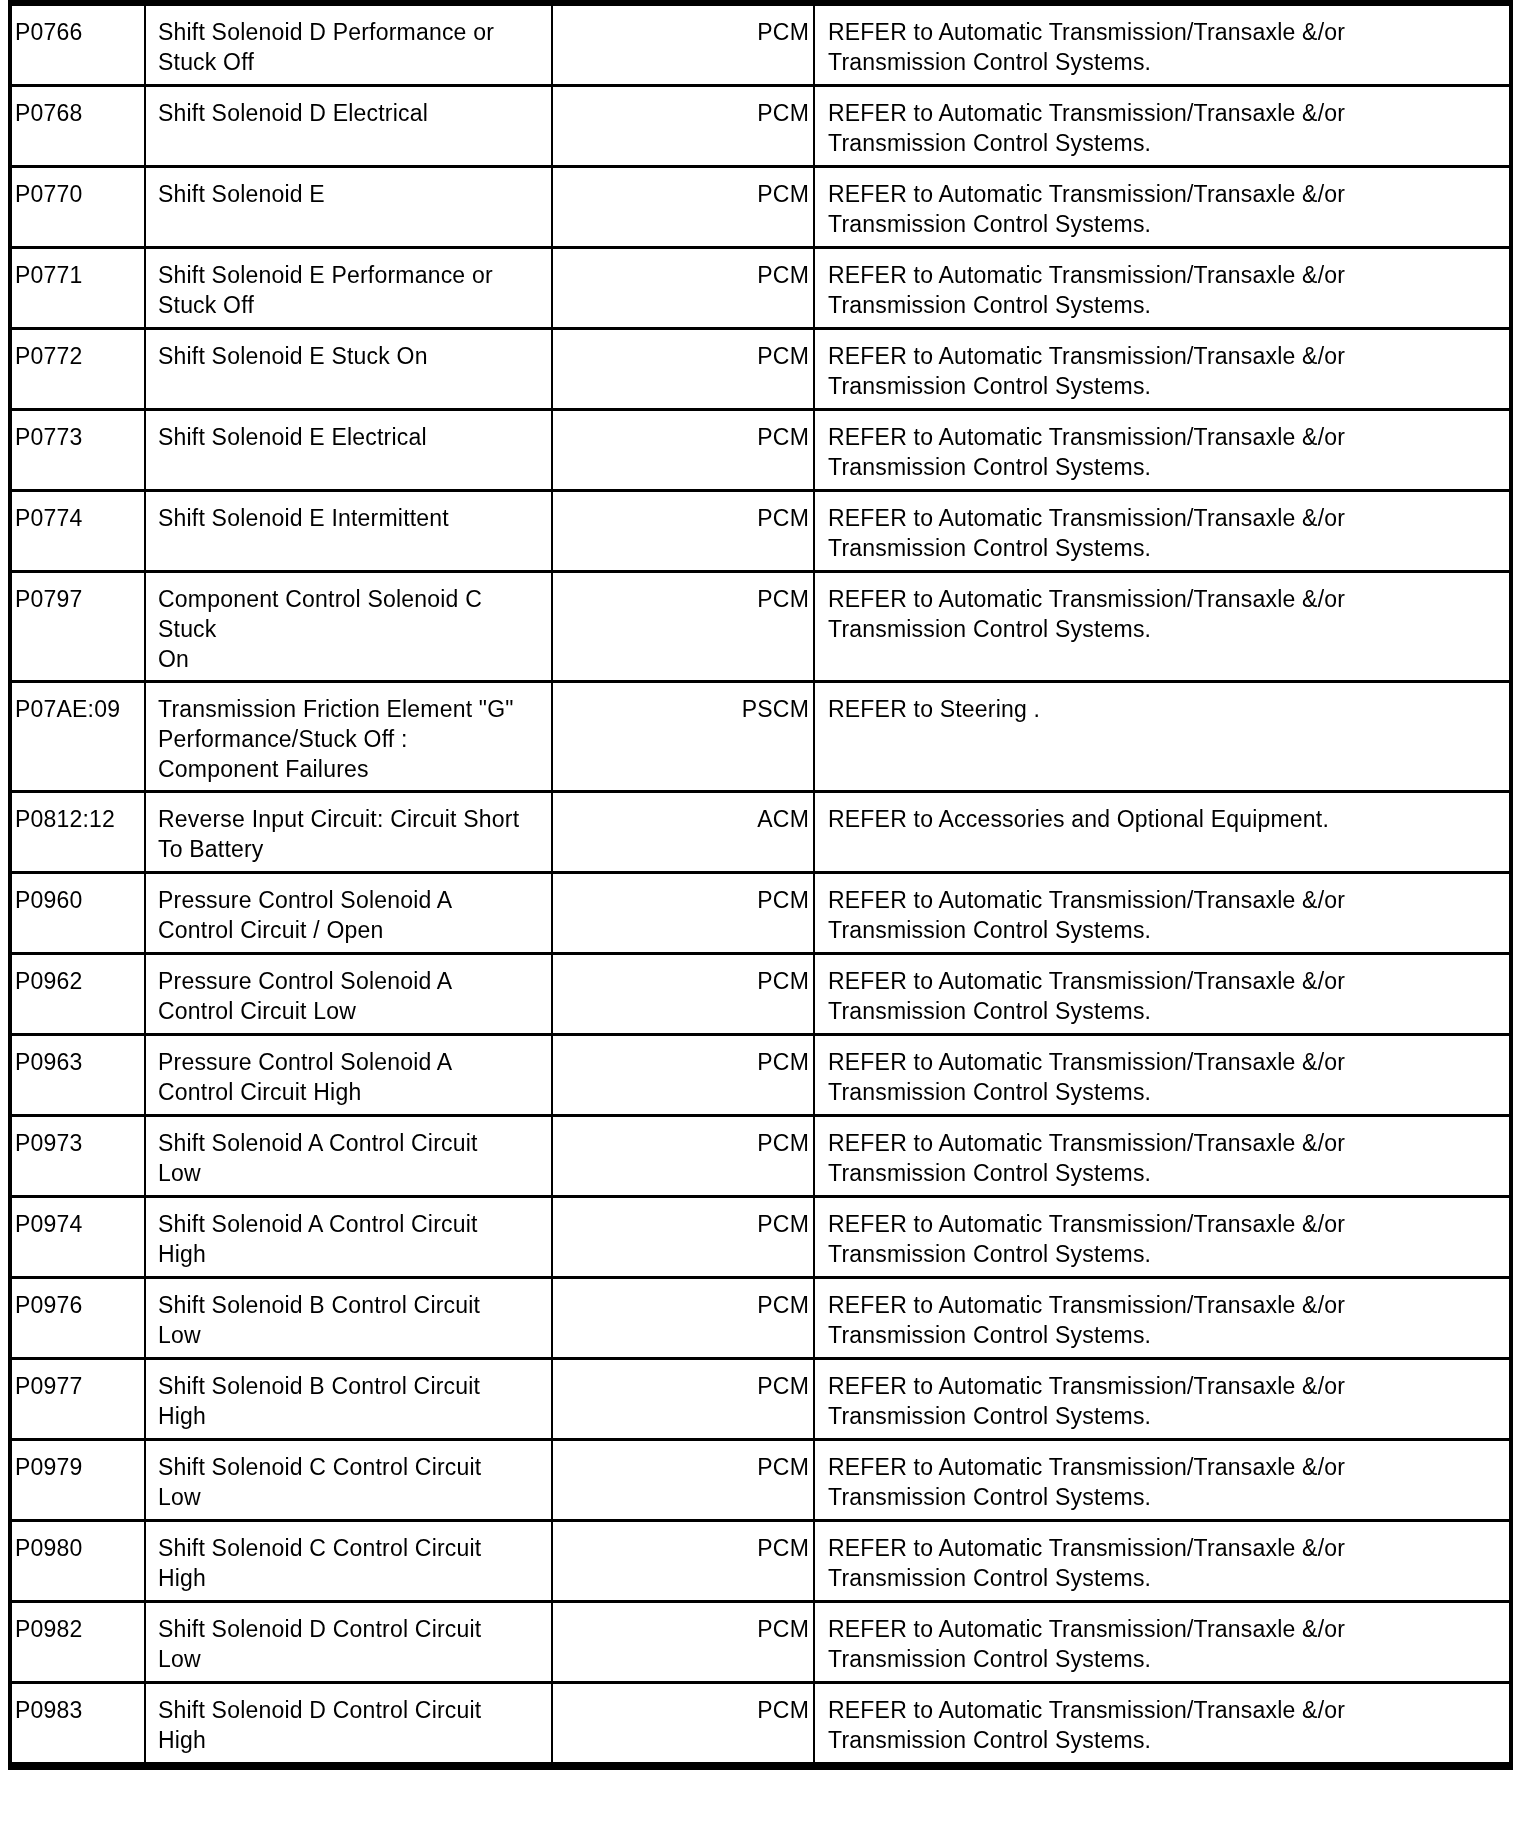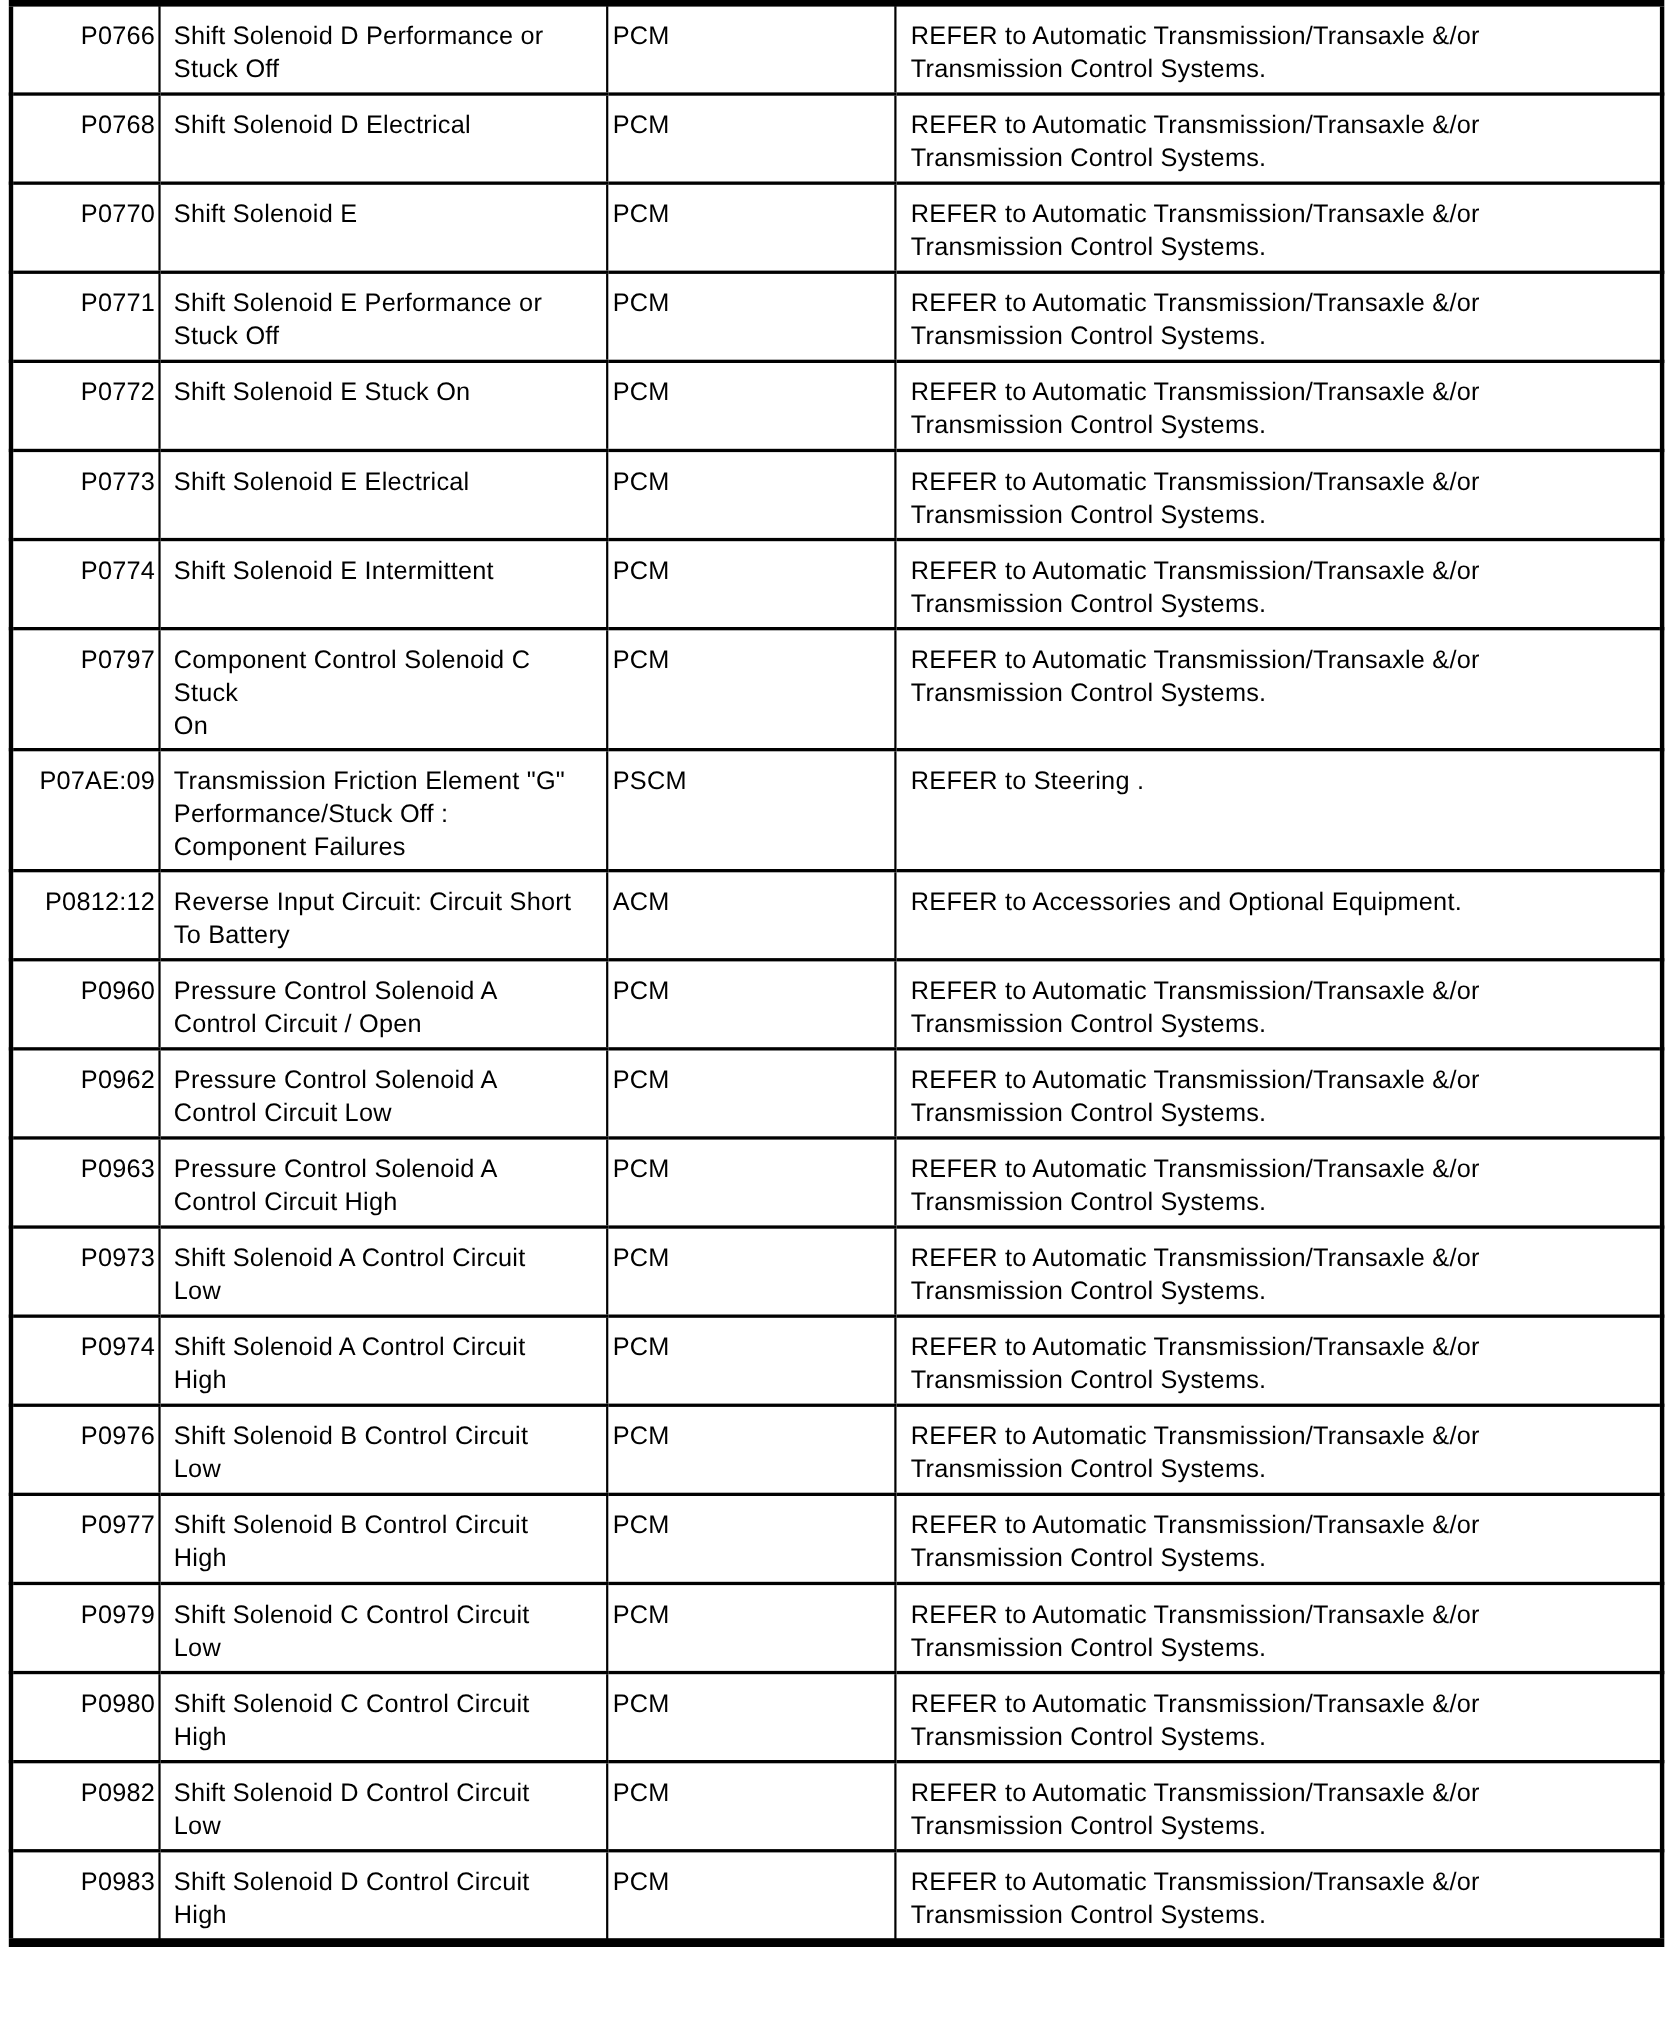--- a/index.html
+++ b/index.html
@@ -34,22 +34,22 @@
     padding: 0;
     overflow: hidden;
   }
   .cell {
     font-size: 23px;
     line-height: 30px;
     white-space: pre-line;
     padding: 11px 10px 6px 12px;
     letter-spacing: 0.2px;
   }
-  td.c-code .cell { text-align: right; padding-left: 3px; padding-right: 3px; }
-  td.c-mod  .cell { text-align: left; padding-left: 4px; padding-right: 4px; }
+  td.c-code .cell { text-align: left; padding-left: 3px; padding-right: 3px; }
+  td.c-mod  .cell { text-align: right; padding-left: 4px; padding-right: 4px; }
   td.c-desc .cell { padding-right: 20px; }
   td.c-act  .cell { padding-left: 13px; padding-right: 20px; }
 </style>
 </head>
 <body>
 
 <div class="page">
   <table class="dtc">
     <colgroup>
       <col style="width:135px">

